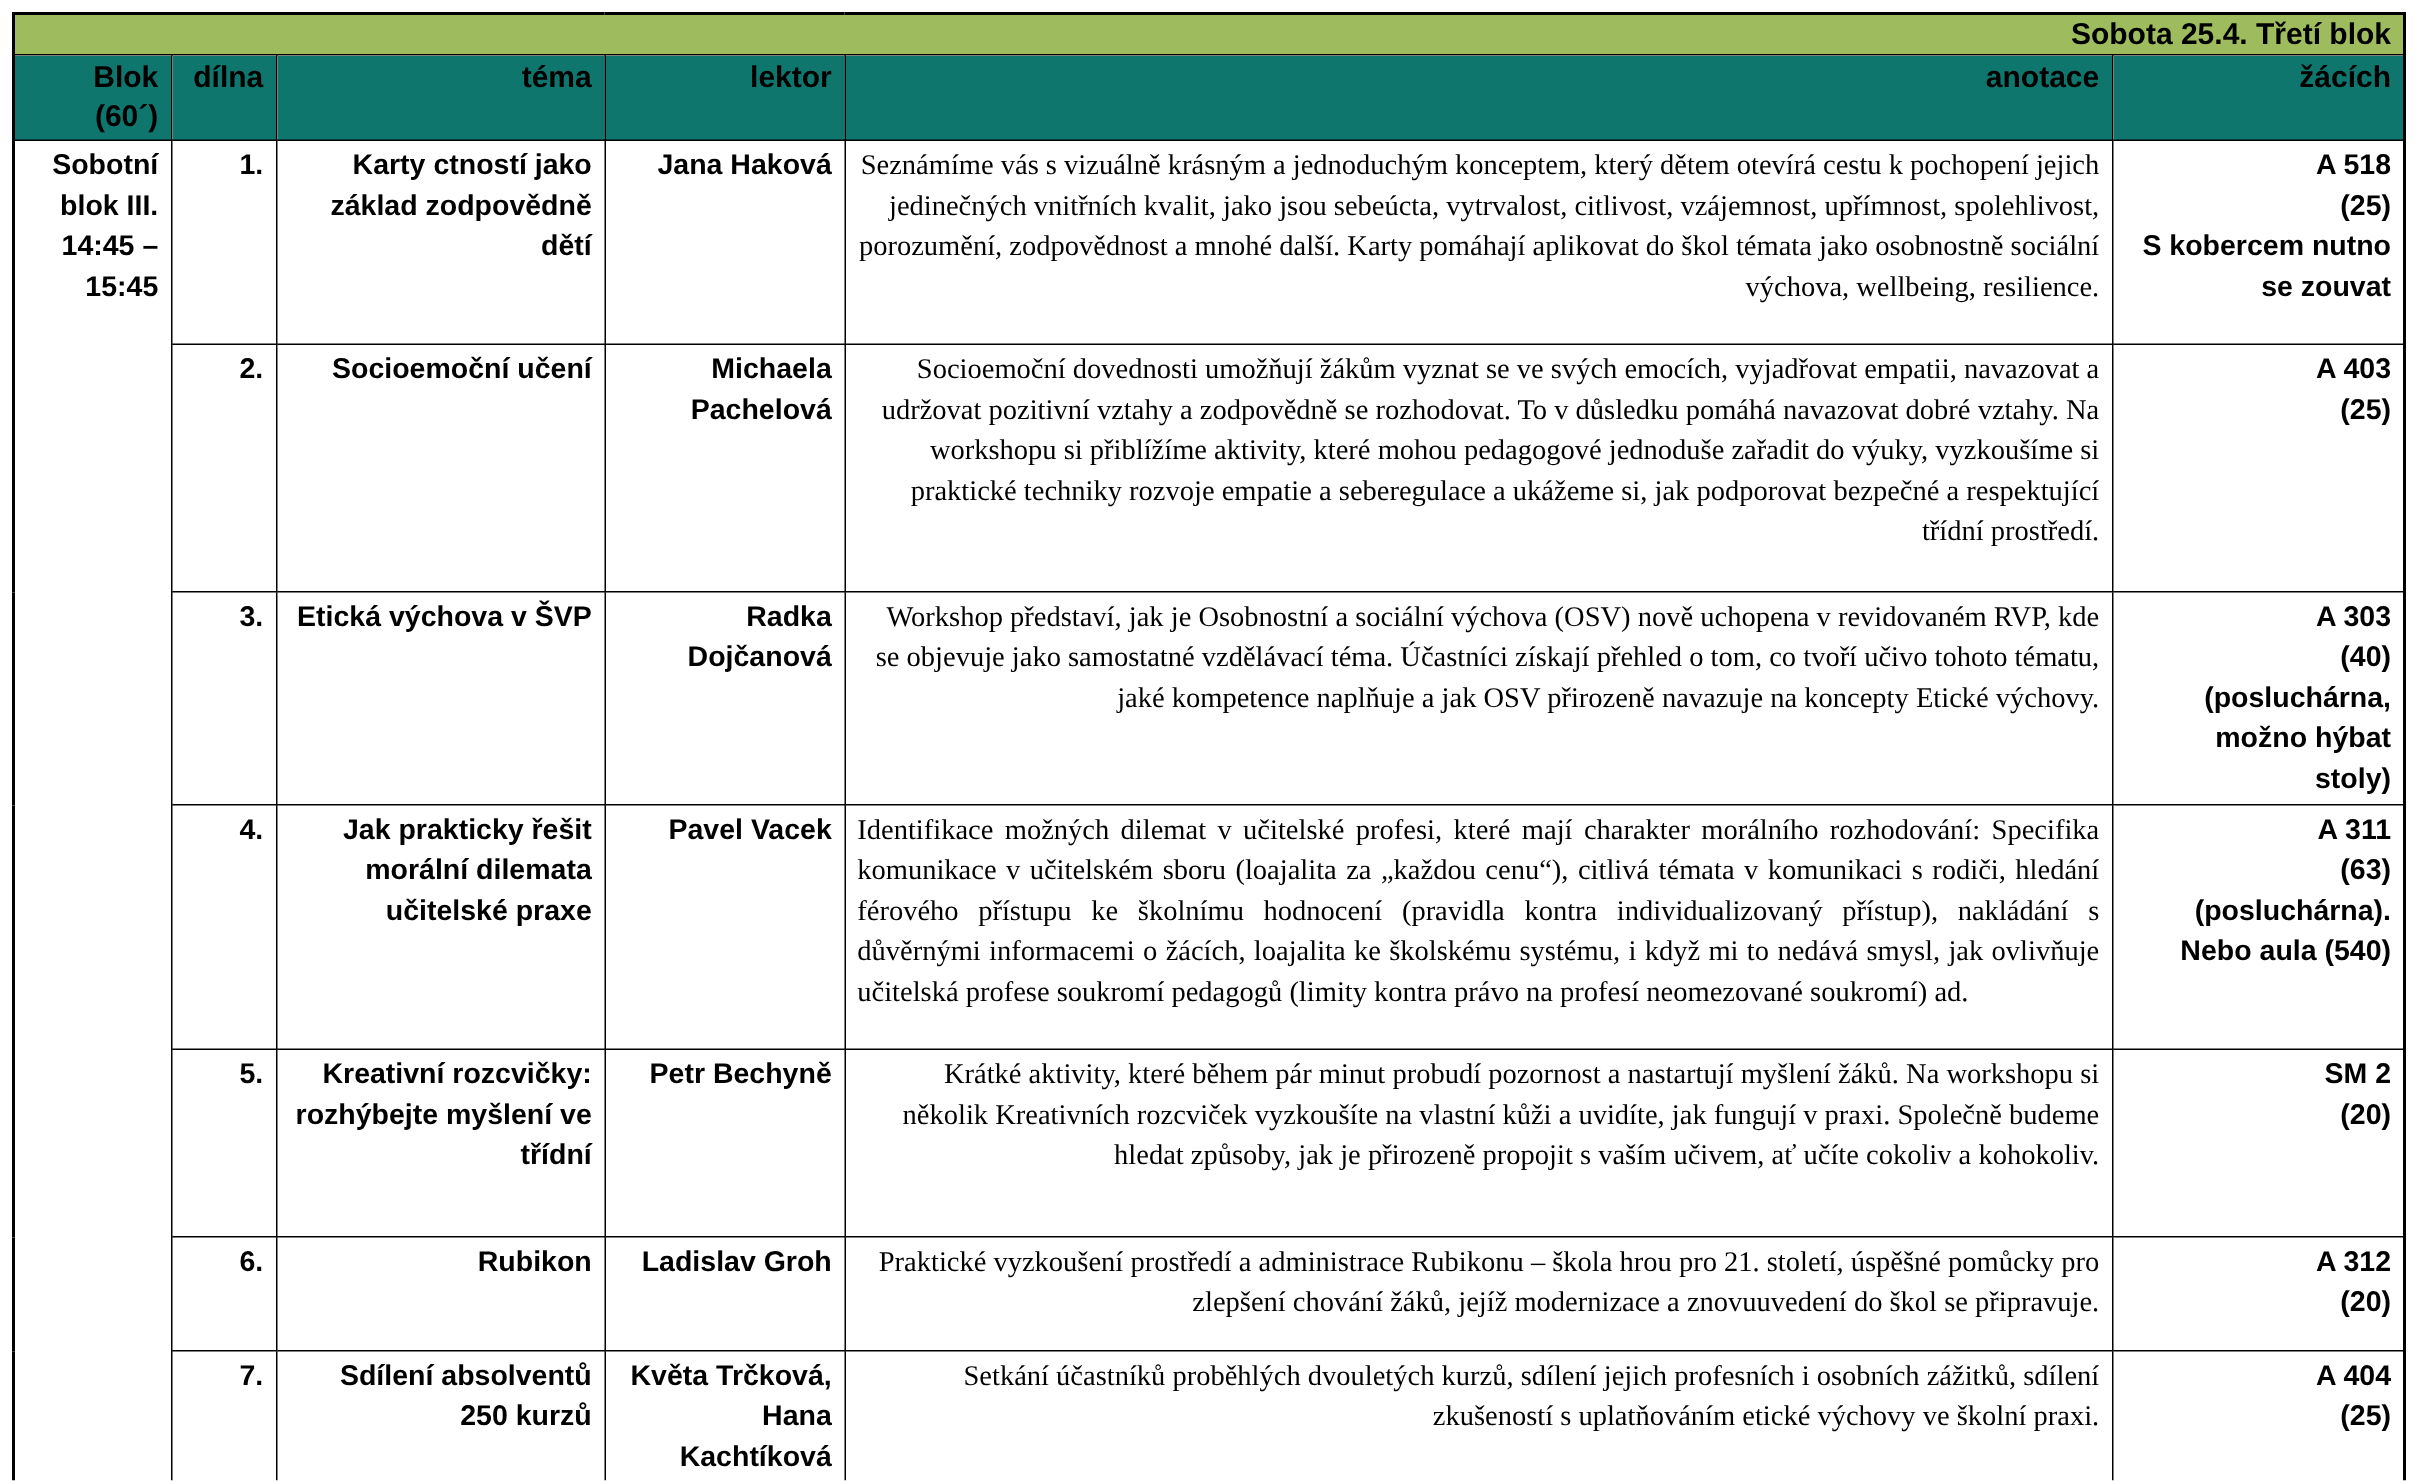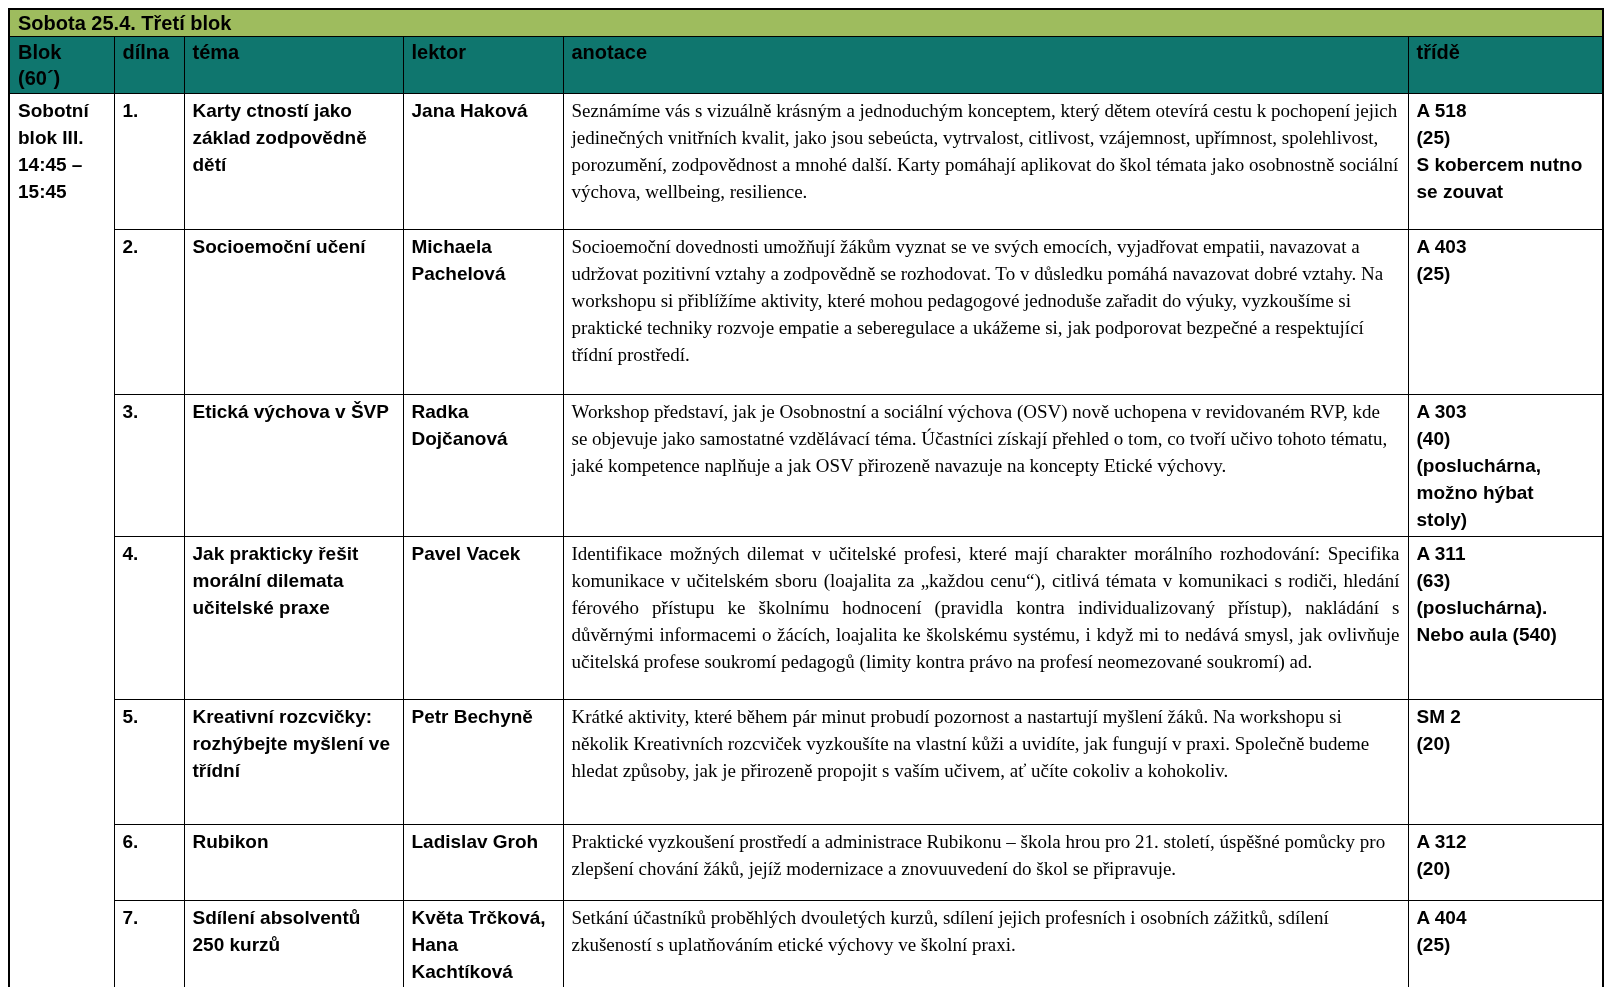--- a/index.html
+++ b/index.html
@@ -25,21 +25,21 @@
   }
   table.schedule td, table.schedule th {
     border: 1px solid #000000;
     vertical-align: top;
     box-sizing: border-box;
     padding: 3px 8px;
     font-size: 19px;
     line-height: 27px;
     white-space: pre-line;
     overflow: hidden;
-    text-align: left;
+    text-align: right;
   }
   tr.title-row td {
     background: #9ebc5e;
     font-weight: bold;
     font-size: 20px;
     line-height: 22px;
     padding: 2px 8px;
     white-space: nowrap;
   }
   tr.header-row th {
@@ -82,21 +82,21 @@
       <tr class="title-row" style="height:27px">
         <td colspan="6">Sobota 25.4. Třetí blok</td>
       </tr>
       <tr class="header-row" style="height:54px">
         <th>Blok
 (60´)</th>
         <th>dílna</th>
         <th>téma</th>
         <th>lektor</th>
         <th>anotace</th>
-        <th>třídě</th>
+        <th>žácích</th>
       </tr>
     </thead>
     <tbody>
       <tr style="height:136px">
         <td class="block-cell" rowspan="7">Sobotní blok III.
 14:45 –
 15:45</td>
         <td class="cell-num">1.</td>
         <td class="cell-theme">Karty ctností jako základ zodpovědně dětí</td>
         <td class="cell-lecturer">Jana Haková</td>

